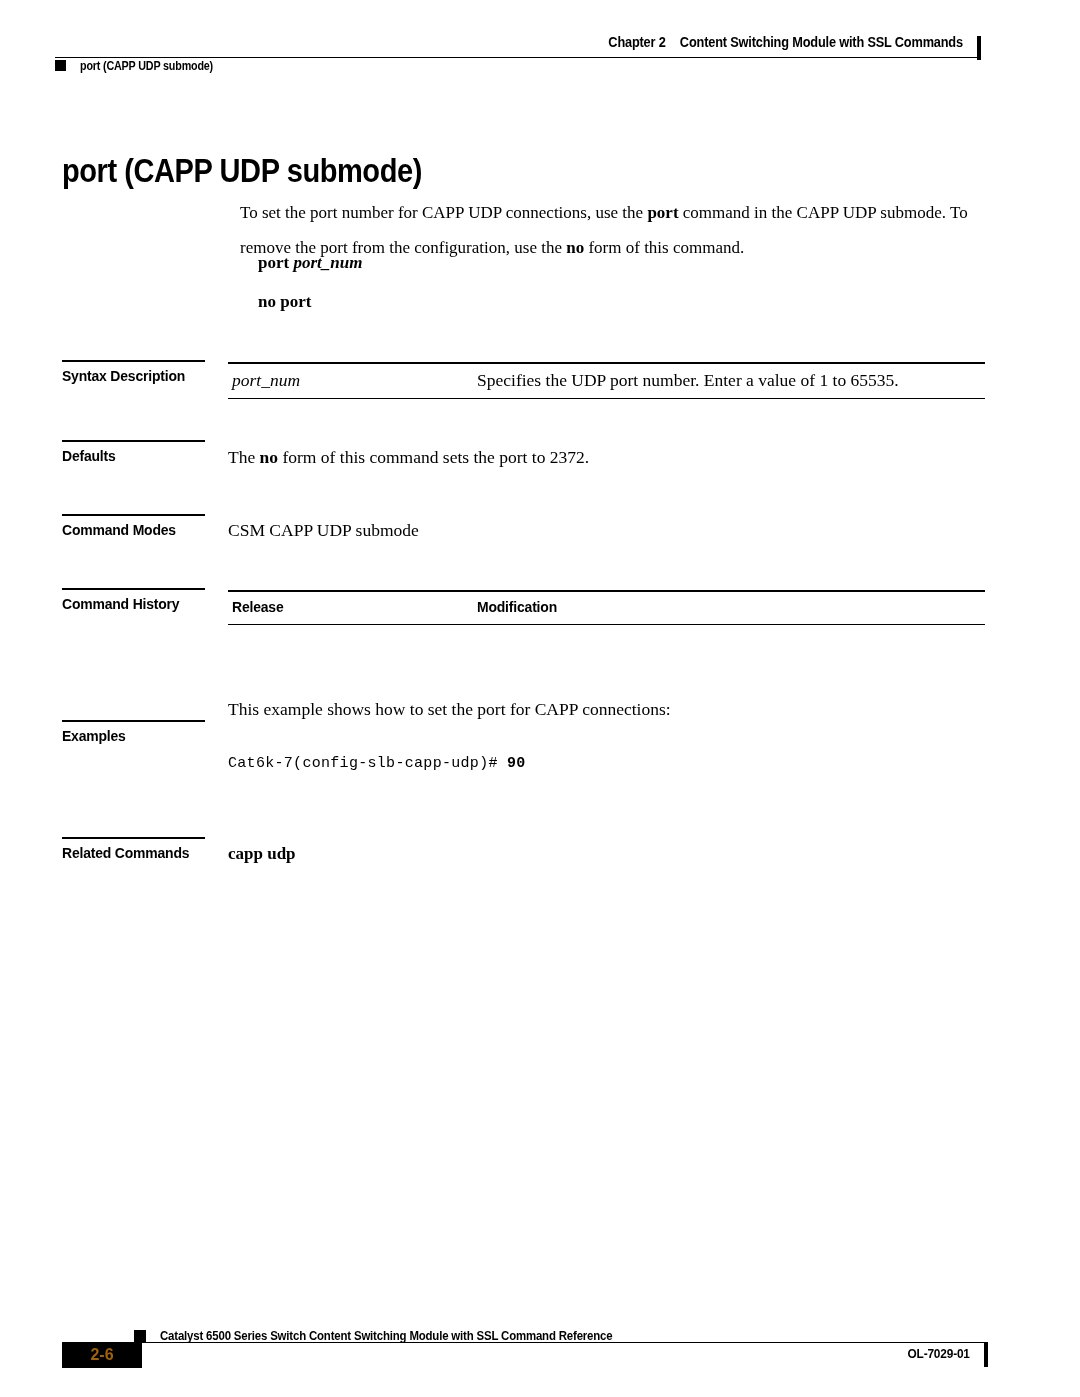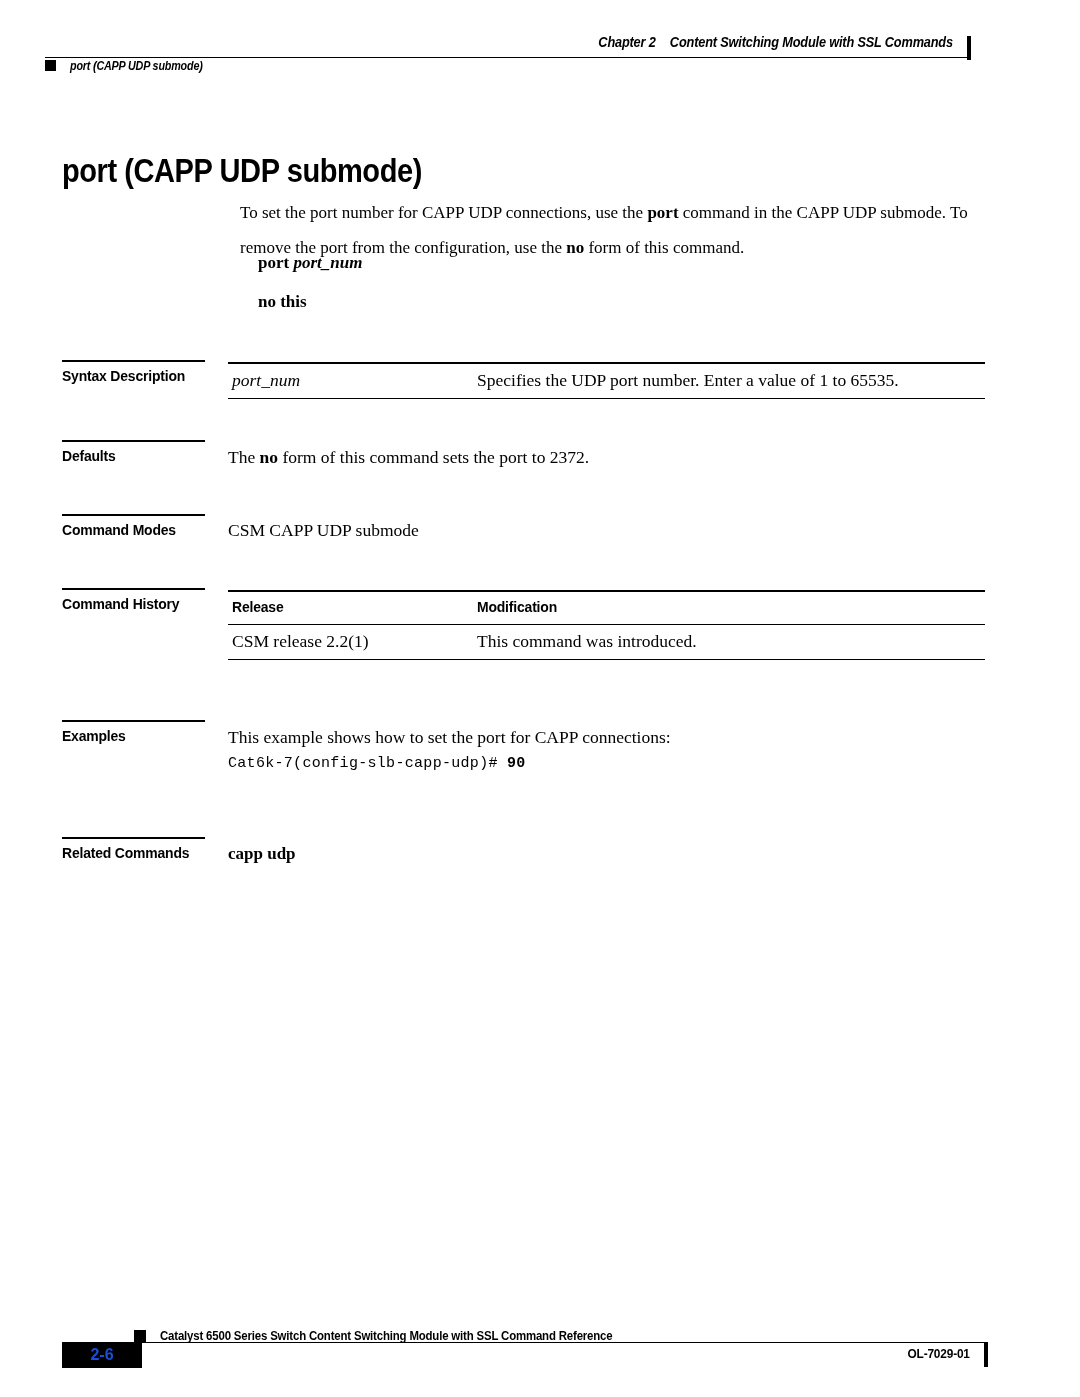--- a/index.html
+++ b/index.html
@@ -12,25 +12,24 @@
     height: 1397px;
     position: relative;
     font-family: "Liberation Serif", "DejaVu Serif", serif;
     color: #000000;
     overflow: hidden;
   }
 
   
   .page-header {
     position: absolute;
-    left: 45px;
+    left: 55px;
     top: 34px;
     width: 926px;
     height: 40px;
-    font-style: italic;
   }
   .hdr-rule {
     position: absolute;
     left: 0;
     top: 23px;
     width: 926px;
     height: 1px;
     background: #000;
   }
   .hdr-right {
@@ -218,21 +217,21 @@
     background: #000;
   }
   .ftr-pagenum {
     position: absolute;
     left: 0px;
     top: 24px;
     width: 80px;
     height: 26px;
     line-height: 26px;
     text-align: center;
-    color: #1d4ed8;
+    color: #a16207;
     font-family: "Liberation Sans Narrow", "Liberation Sans", sans-serif;
     font-weight: bold;
     font-size: 16px;
   }
   .ftr-bullet {
     position: absolute;
     left: 72px;
     top: 12px;
     width: 12px;
     height: 12px;
@@ -287,21 +286,21 @@
 <h1 class="page-title">port (CAPP UDP submode)</h1>
 
 <div class="body-col intro">
   <span>To set the port number for CAPP UDP connections, use the </span><b>port</b><span> command in the CAPP UDP submode. To remove the port from the configuration, use the </span><b>no</b><span> form of this command.</span>
 </div>
 
 <div class="syntax-line" id="syntax-usage">
   <span>port</span>
   <span class="var">port_num</span>
 </div>
-<div class="syntax-line" id="syntax-noform">no this</div>
+<div class="syntax-line" id="syntax-noform">no port</div>
 
 <div class="sec-rule" style="top:360px;"></div>
 <div class="sec-label" style="top:367px;">Syntax Description</div>
 
 <table class="doc-table" style="top:362px;">
   <tbody>
     <tr>
       <td class="tb-cell col-a rule-top rule-bottom">
         <span class="var">port_num</span>
       </td>
@@ -324,30 +323,26 @@
 <div class="sec-label" style="top:595px;">Command History</div>
 
 <table class="doc-table" style="top:590px;">
   <thead>
     <tr>
       <th class="tb-head col-a rule-top rule-bottom"><span>Release</span></th>
       <th class="tb-head rule-top rule-bottom"><span>Modification</span></th>
     </tr>
   </thead>
   <tbody>
-    <tr>
-      <td class="tb-cell col-a rule-bottom">CSM release 2.2(1)</td>
-      <td class="tb-cell rule-bottom">This command was introduced.</td>
-    </tr>
   </tbody>
 </table>
 
 <div class="sec-rule" style="top:720px;"></div>
 <div class="sec-label" style="top:727px;">Examples</div>
-<div class="sec-body" style="top:725px;">This example shows how to set the port for CAPP connections:</div>
+<div class="sec-body" style="top:697px;">This example shows how to set the port for CAPP connections:</div>
 <div class="code-line" style="top:755px;"><span>Cat6k-7(config-slb-capp-udp)# </span><b>90</b></div>
 
 <div class="sec-rule" style="top:837px;"></div>
 <div class="sec-label" style="top:844px;">Related Commands</div>
 <div class="sec-body bold-serif" style="top:842px;">capp udp</div>
 
 <div class="page-footer">
   <div class="ftr-rule"></div>
   <div class="ftr-bullet"></div>
   <div class="ftr-title">Catalyst 6500 Series Switch Content Switching Module with SSL Command Reference</div>

